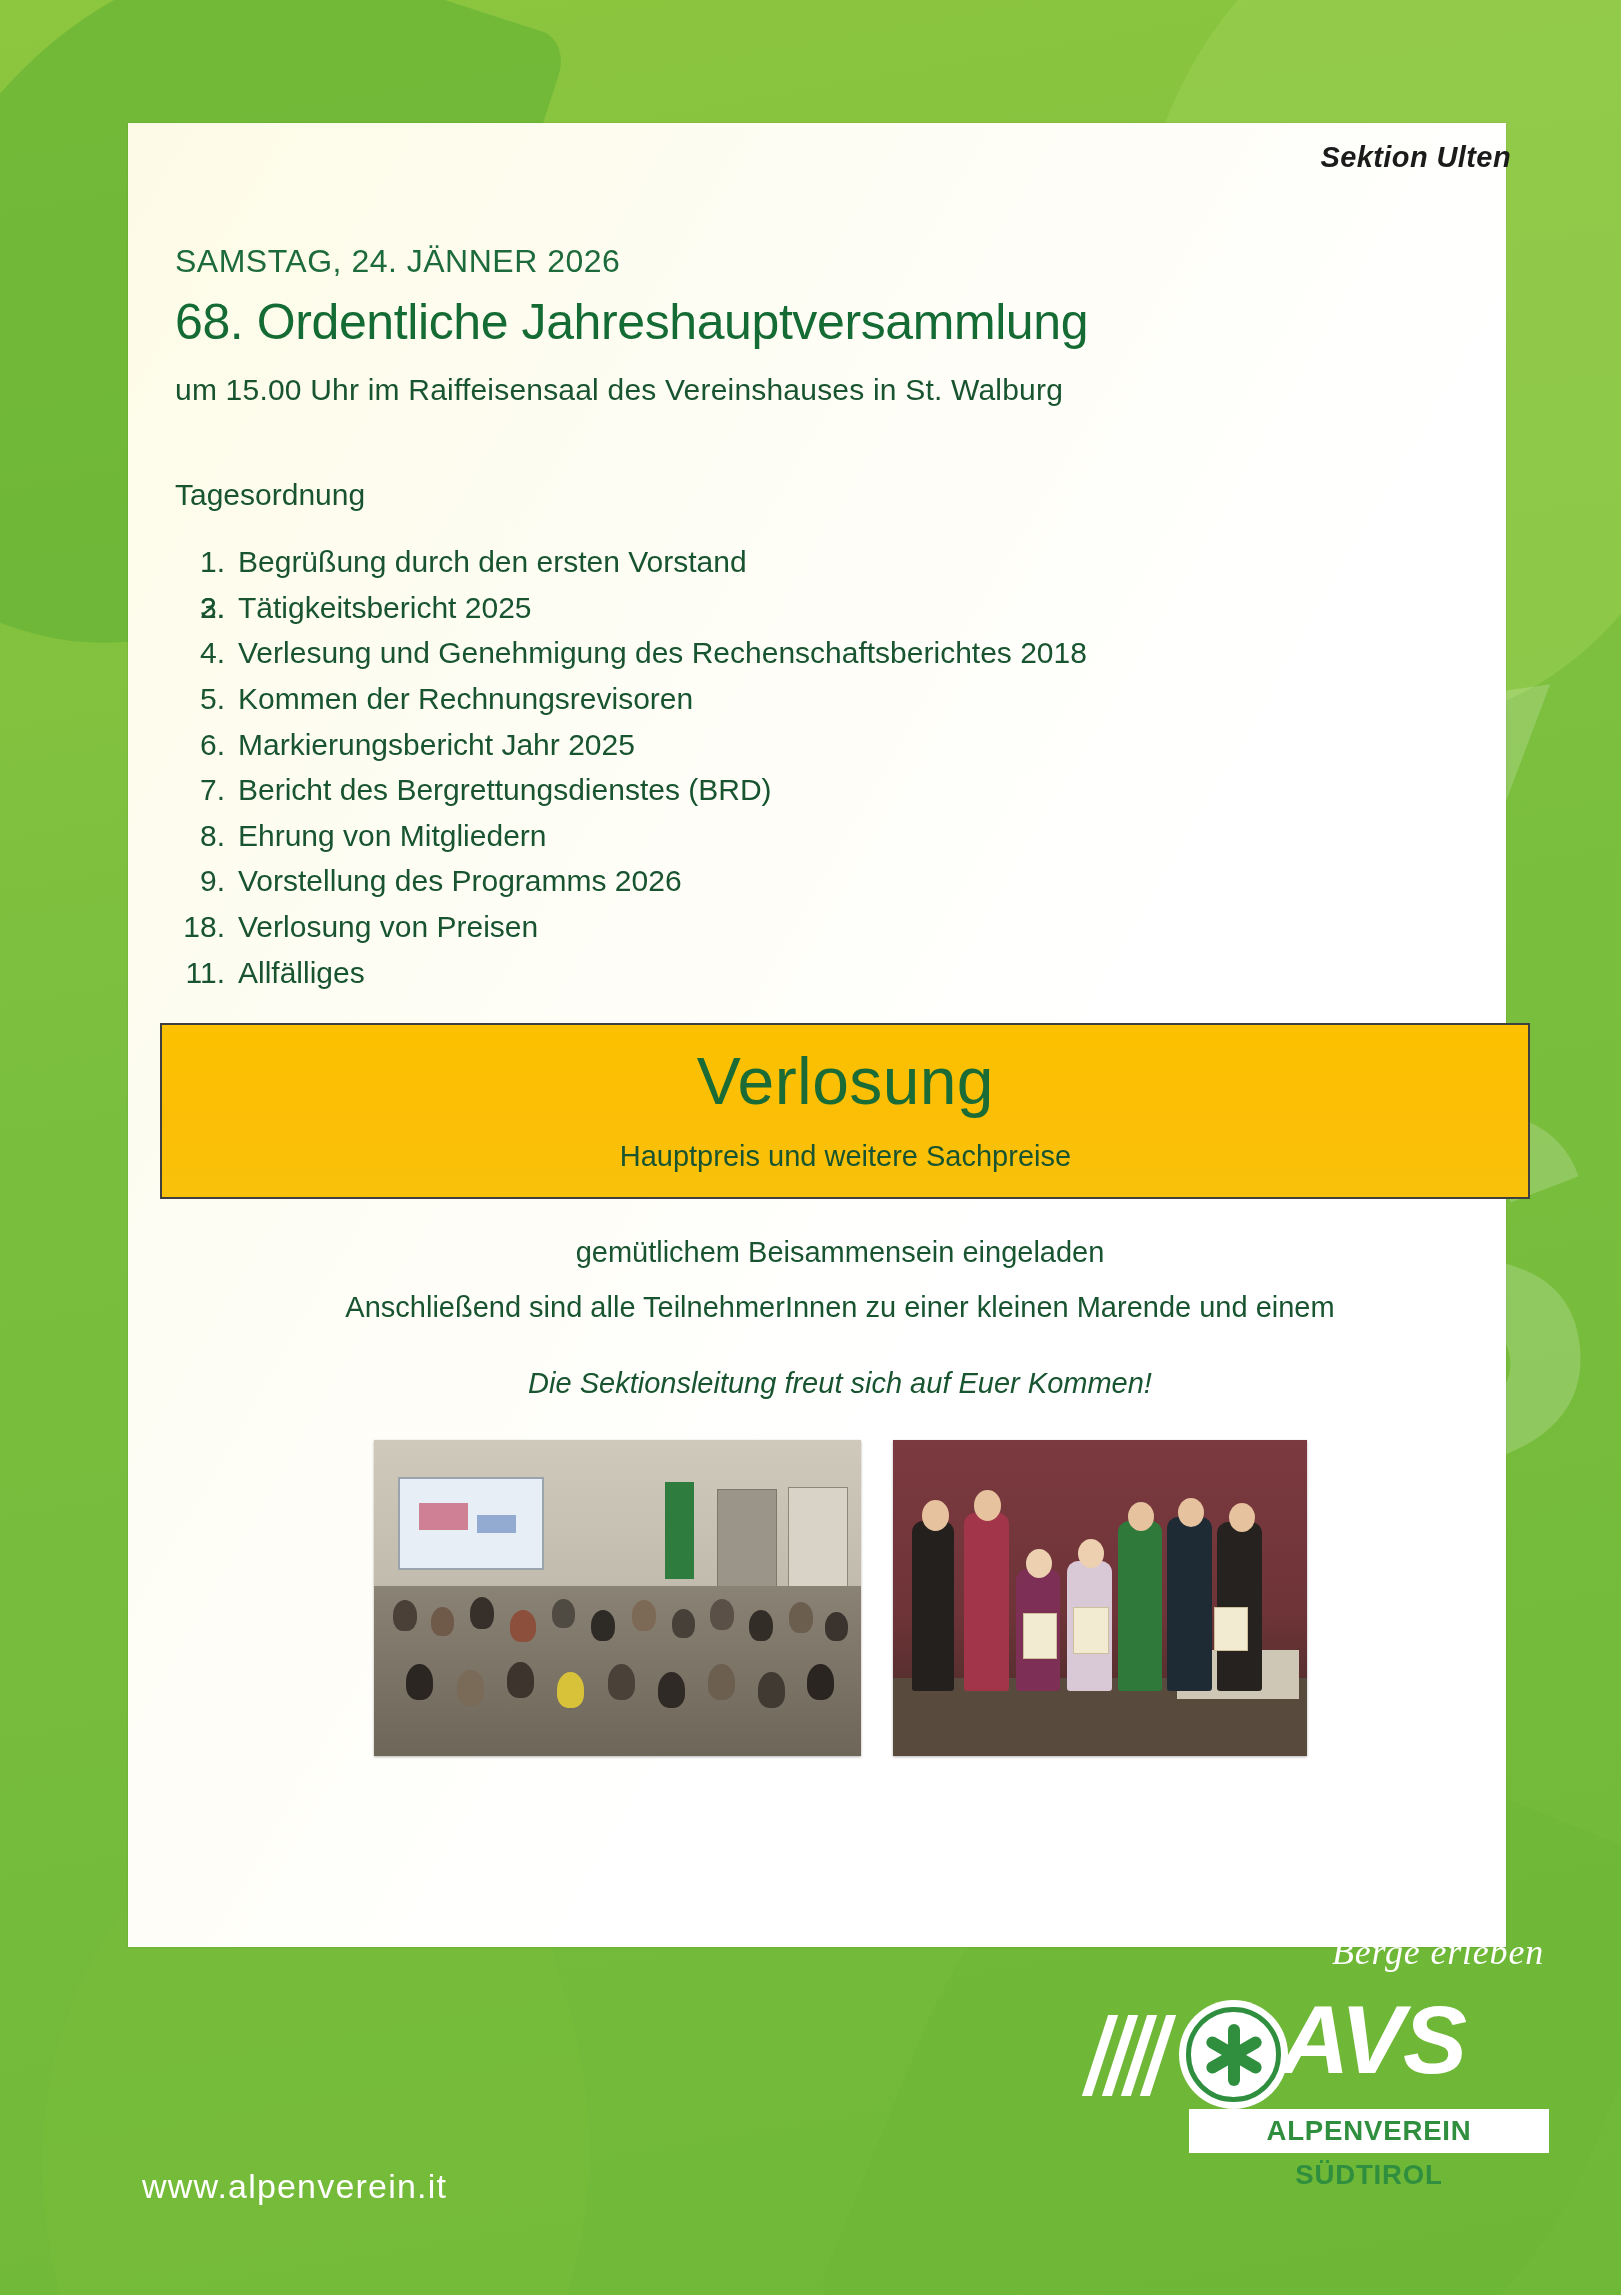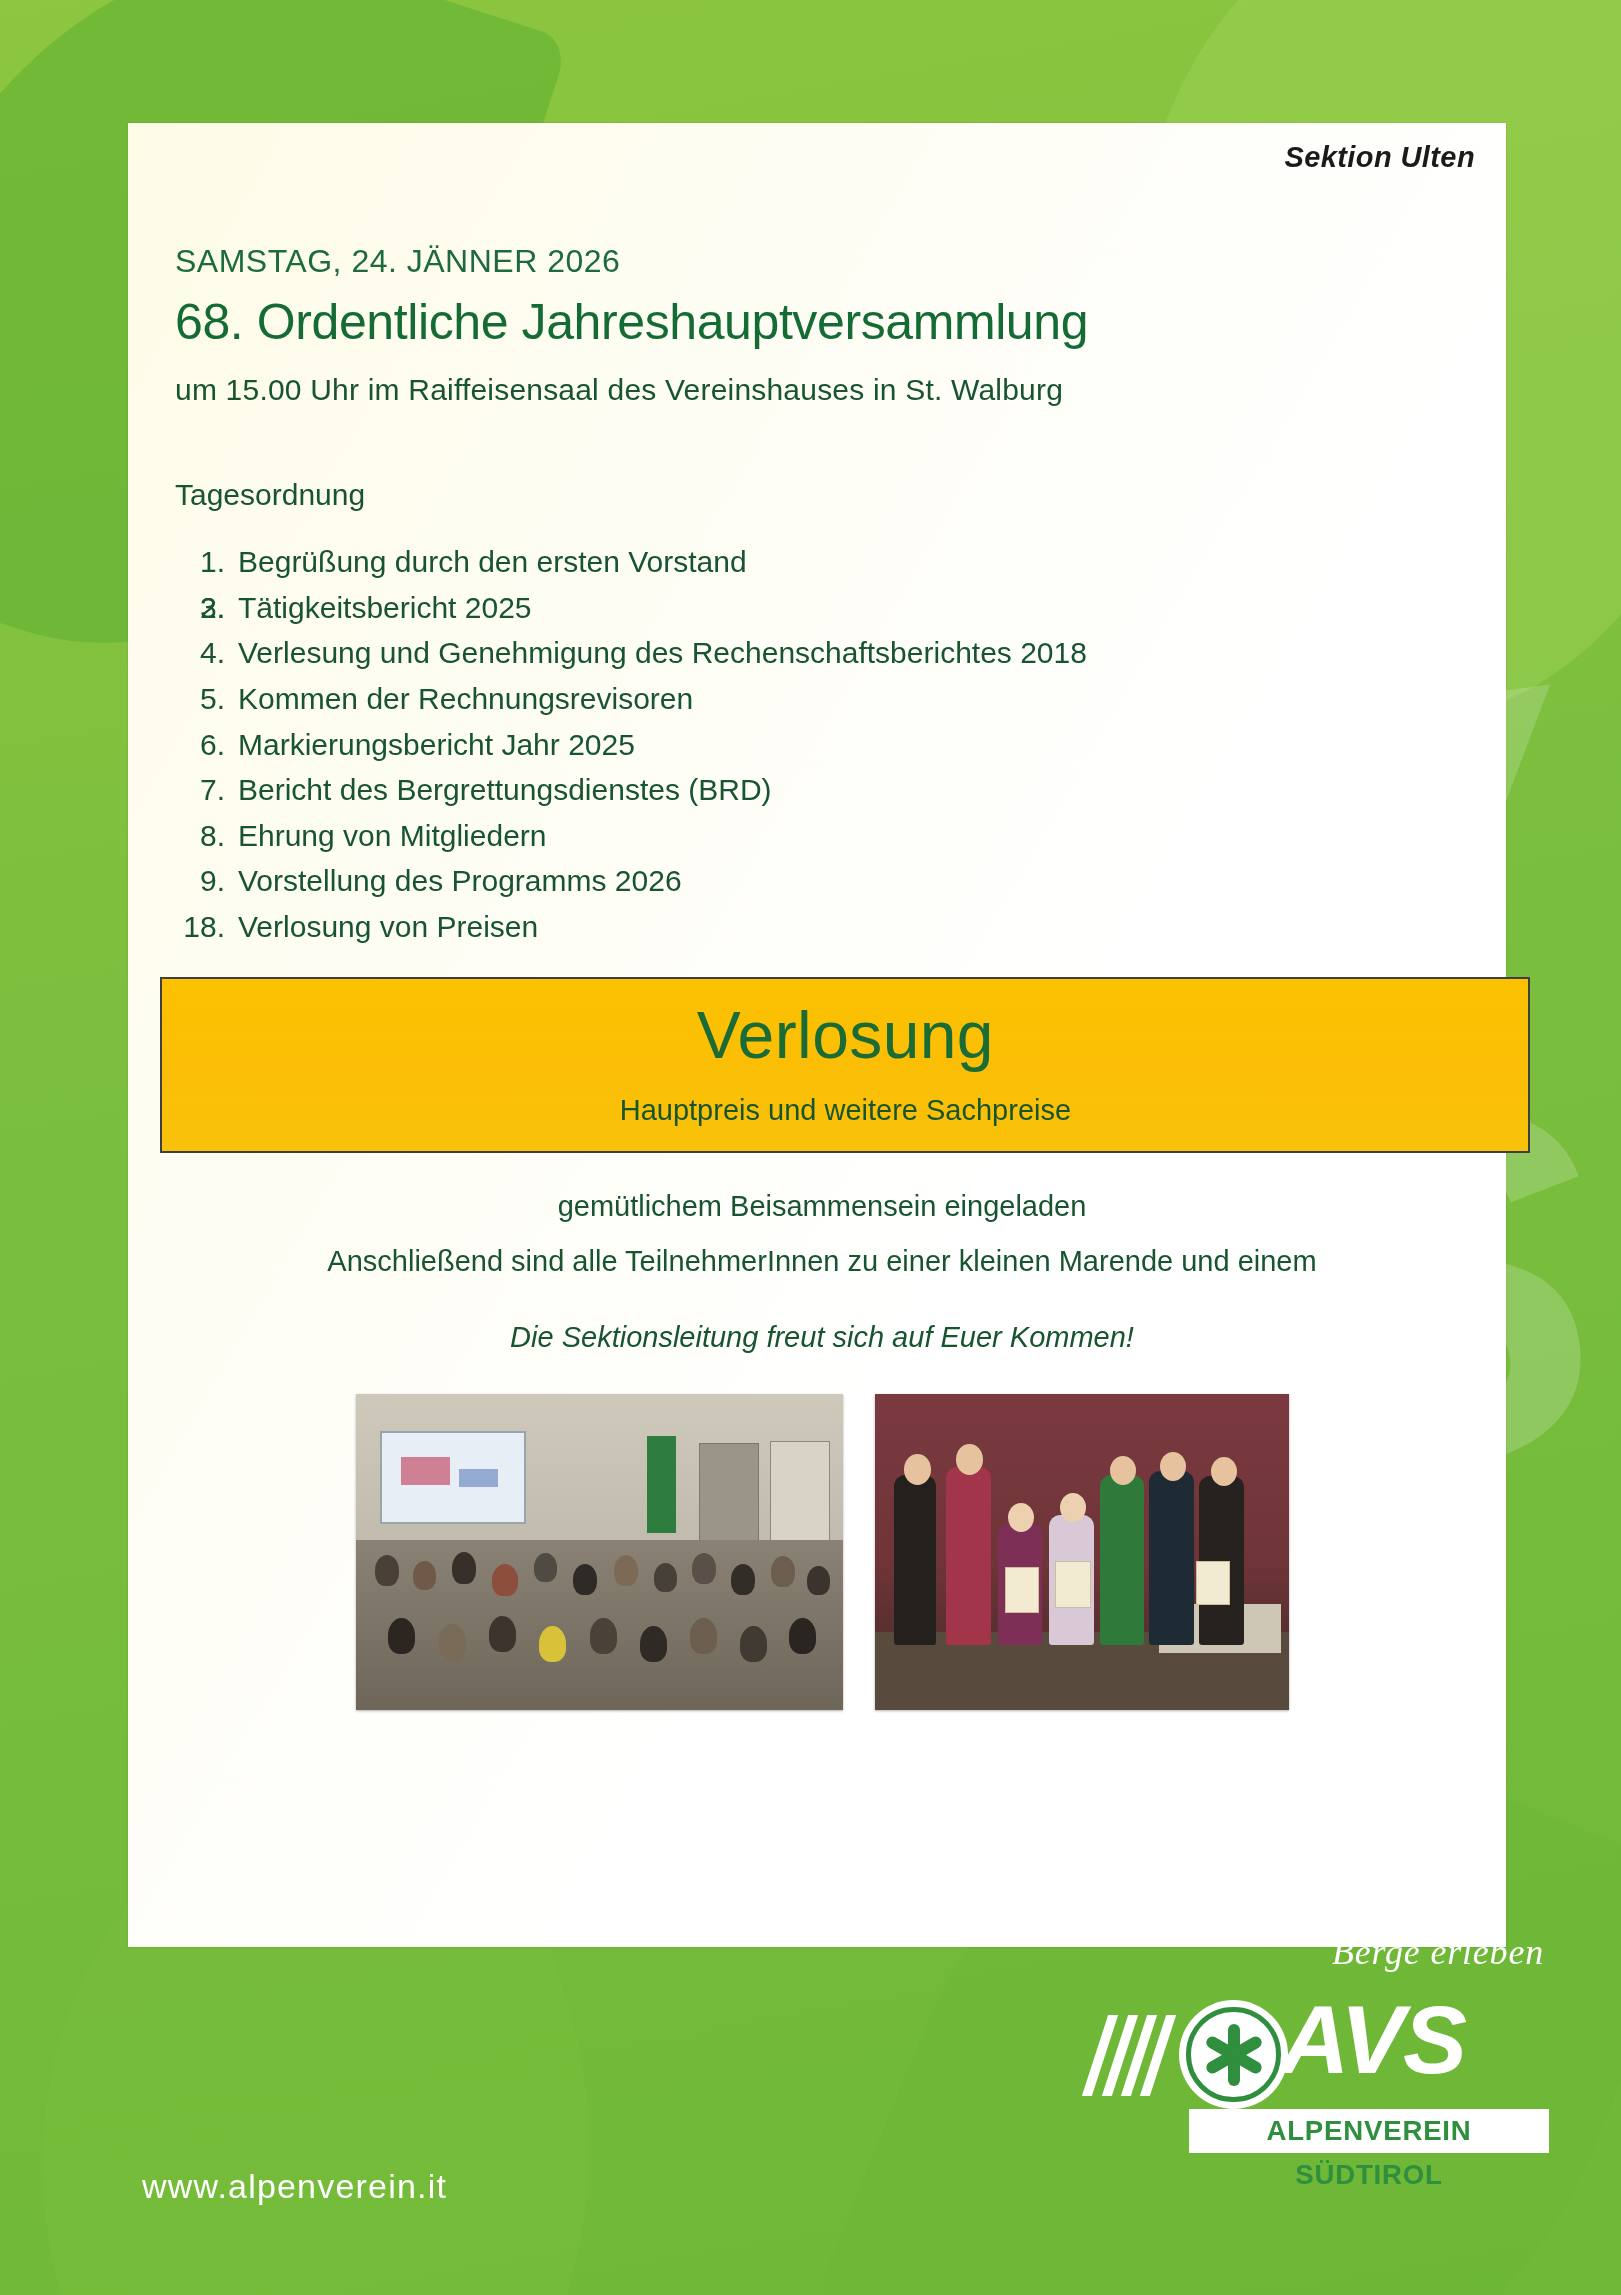--- a/index.html
+++ b/index.html
@@ -56,20 +56,21 @@
     top: 123px;
     width: 1378px;
     height: 1824px;
     background: linear-gradient(120deg, #fdfbe6 0%, #fefdf3 28%, #ffffff 62%, #ffffff 100%);
     box-shadow: 0 0 1.6px rgba(0,0,0,.15);
   }
   .sheet-inner {
     position: relative;
     width: 100%;
     height: 100%;
+    padding-left: 36px;
   }
   .section-label {
     position: absolute;
     right: 31px;
     top: 18px;
     font-size: 29px;
     font-style: italic;
     font-weight: bold;
     color: #1b1b1b;
     letter-spacing: 0.4px;
@@ -333,20 +334,21 @@
           <li><span class="num">1.</span><span>Begrüßung durch den ersten Vorstand</span></li>
           <li><span class="num">2.</span></li>
           <li><span class="num">3.</span><span>Tätigkeitsbericht 2025</span></li>
           <li><span class="num">4.</span><span>Verlesung und Genehmigung des Rechenschaftsberichtes 2018</span></li>
           <li><span class="num">5.</span><span>Kommen der Rechnungsrevisoren</span></li>
           <li><span class="num">6.</span><span>Markierungsbericht Jahr 2025</span></li>
           <li><span class="num">7.</span><span>Bericht des Bergrettungsdienstes (BRD)</span></li>
           <li><span class="num">8.</span><span>Ehrung von Mitgliedern</span></li>
           <li><span class="num">9.</span><span>Vorstellung des Programms 2026</span></li>
           <li><span class="num">18.</span><span>Verlosung von Preisen</span></li>
+          <li><span class="num">11.</span><span>Allfälliges</span></li>
         </ol>
 
         <div class="raffle">
           <div class="raffle-title">Verlosung</div>
           <div class="raffle-sub">Hauptpreis und weitere Sachpreise</div>
         </div>
 
         <div class="closing">
           <p>gemütlichem Beisammensein eingeladen</p>
           <p>Anschließend sind alle TeilnehmerInnen zu einer kleinen Marende und einem</p>

